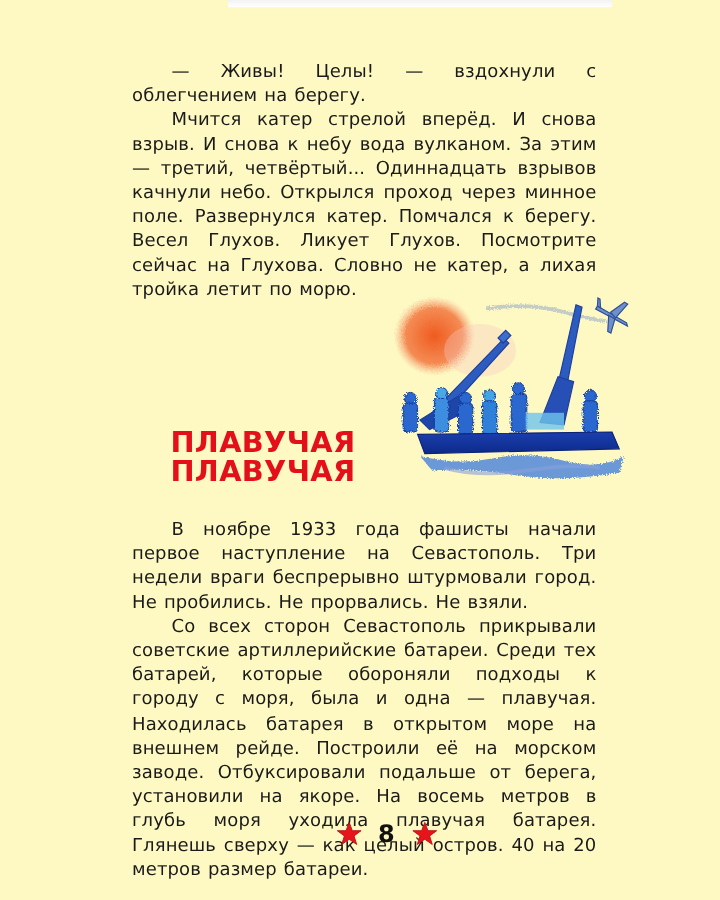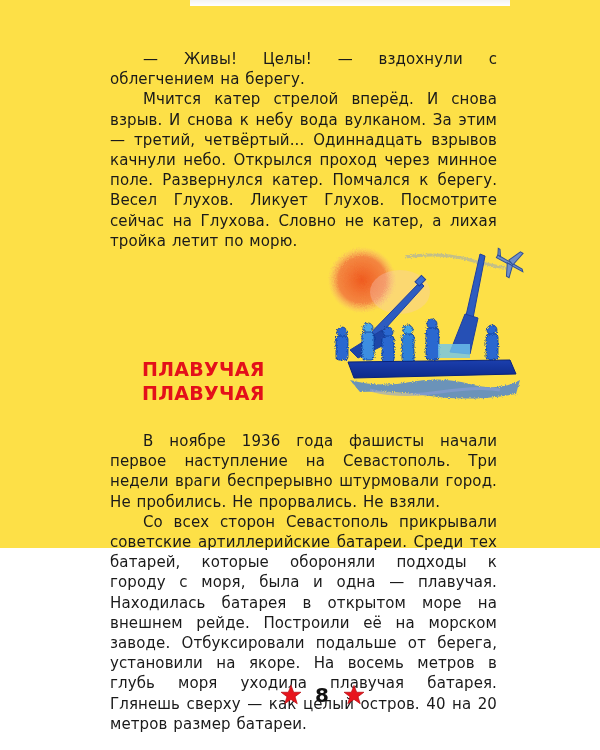--- a/index.html
+++ b/index.html
@@ -1,23 +1,23 @@
 <!DOCTYPE html>
 <html><head>
   <meta charset="utf-8">
   <style>
     html, body { margin: 0; padding: 0; background: #ffffff; }
     body { width: 600px; height: 750px; position: relative; overflow: hidden; font-family: "DejaVu Sans", sans-serif; color: #1a1a1a; }
-    .page { position: absolute; left: 0; top: 0; width: 600px; height: 548px; background: #fde047; }
+    .page { position: absolute; left: 0; top: 0; width: 600px; height: 750px; background: #fef9c3; }
     .top-shade { position: absolute; left: 190px; top: 0; width: 320px; height: 6px; background: linear-gradient(#f3f3f3, #fff); }
     .text-block { position: absolute; left: 110px; width: 387px; font-size: 15px; line-height: 20.2px; text-align: justify; letter-spacing: 0.1px; word-spacing: 1px; }
     .text-block p { margin: 0; text-indent: 33px; }
     .block-top { top: 49px; }
     .block-bottom { top: 431px; }
-    .heading { position: absolute; left: 142px; top: 357px; font-family: "DejaVu Sans", sans-serif; font-weight: bold; color: #e3101a; font-size: 19px; line-height: 24px; letter-spacing: 0.3px; }
+    .heading { position: absolute; left: 142px; top: 357px; font-family: "DejaVu Sans", sans-serif; font-weight: bold; color: #e3101a; font-size: 24px; line-height: 24px; letter-spacing: 0.3px; }
     .heading div { white-space: nowrap; }
     .illustration { position: absolute; left: 320px; top: 232px; width: 215px; height: 175px; }
     .footer { position: absolute; left: 0; top: 680px; width: 600px; height: 30px; }
     .page-number { position: absolute; left: 315px; top: 0; font-family: "DejaVu Sans", sans-serif; font-weight: bold; font-size: 20px; line-height: 30px; color: #111; }
     .star { position: absolute; top: 4px; width: 22px; height: 22px; }
     .star-left { left: 280px; }
     .star-right { left: 343px; }
   </style>
 </head>
 <body>
@@ -93,21 +93,21 @@
     <path d="M30 148 Q60 156 90 150 T150 152 T200 148 L196 162 Q150 170 110 164 T40 160 Z" fill="#3a7ae0" opacity="0.75" filter="url(#rough)"></path>
     <path d="M50 158 Q80 166 120 160 T180 158" stroke="#8a9fd8" stroke-width="3" fill="none" opacity="0.6"></path>
   </svg>
 
   <div class="heading">
     <div>ПЛАВУЧАЯ</div>
     <div>ПЛАВУЧАЯ</div>
   </div>
 
   <div class="text-block block-bottom">
-    <p>В ноябре 1936 года фашисты начали первое насту­пление на Севастополь. Три недели враги беспрерывно штурмовали город. Не пробились. Не прорвались. Не взяли.</p>
+    <p>В ноябре 1933 года фашисты начали первое насту­пление на Севастополь. Три недели враги беспрерывно штурмовали город. Не пробились. Не прорвались. Не взяли.</p>
     <p>Со всех сторон Севастополь прикрывали советские артиллерийские батареи. Среди тех батарей, которые обо­роняли подходы к городу с моря, была и одна — пла­вучая. Находилась батарея в открытом море на внешнем рейде. Построили её на морском заводе. Отбуксировали подальше от берега, установили на якоре. На восемь метров в глубь моря уходила плавучая батарея. Глянешь сверху — как целый остров. 40 на 20 метров размер батареи.</p>
   </div>
 
   <div class="footer">
     <svg class="star star-left" viewBox="0 0 24 24">
       <polygon points="12,1.5 14.9,9 22.8,9 16.4,13.8 18.8,21.5 12,16.8 5.2,21.5 7.6,13.8 1.2,9 9.1,9" fill="#e8141c" stroke="#b80c12" stroke-width="0.8"></polygon>
     </svg>
     <span class="page-number">8</span>
     <svg class="star star-right" viewBox="0 0 24 24">
       <polygon points="12,1.5 14.9,9 22.8,9 16.4,13.8 18.8,21.5 12,16.8 5.2,21.5 7.6,13.8 1.2,9 9.1,9" fill="#e8141c" stroke="#b80c12" stroke-width="0.8"></polygon>

